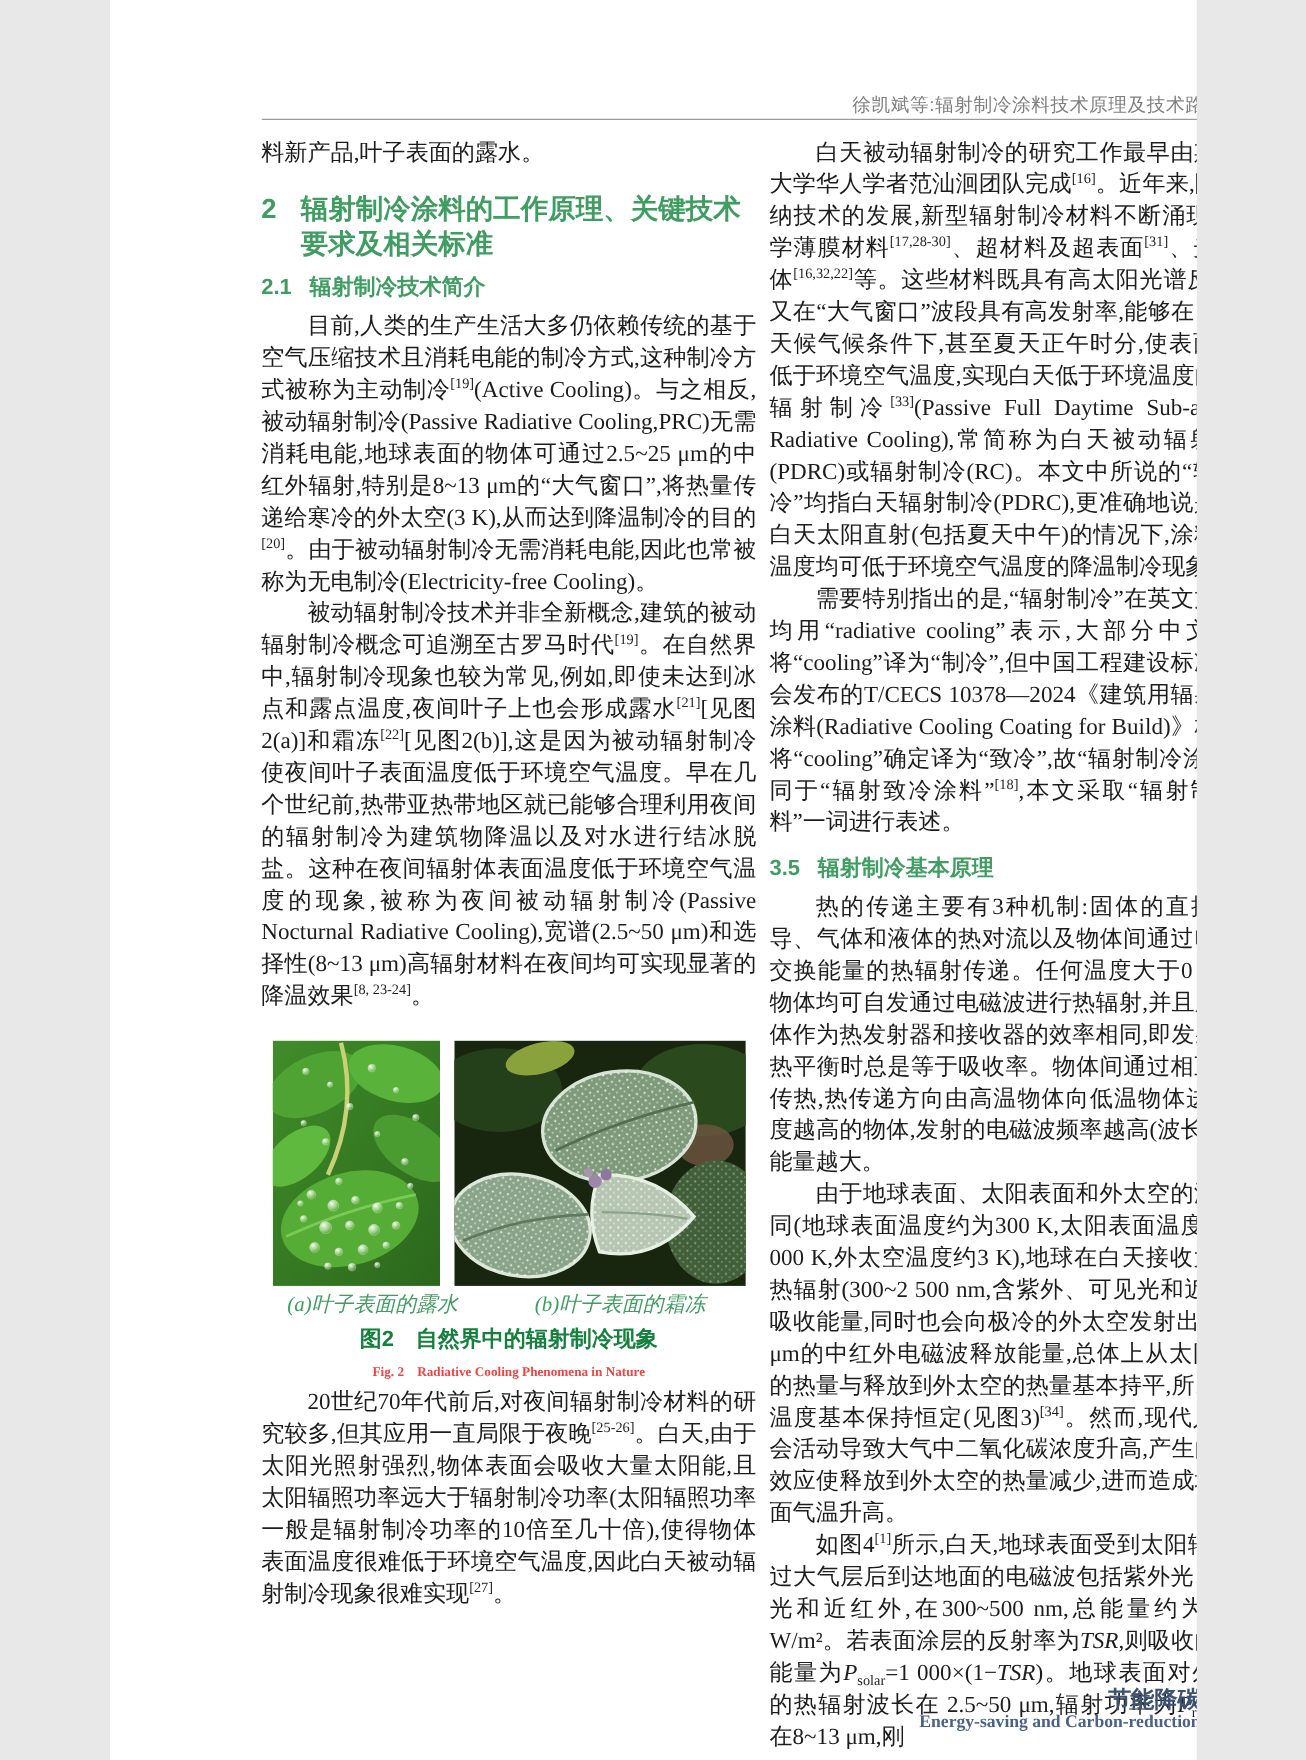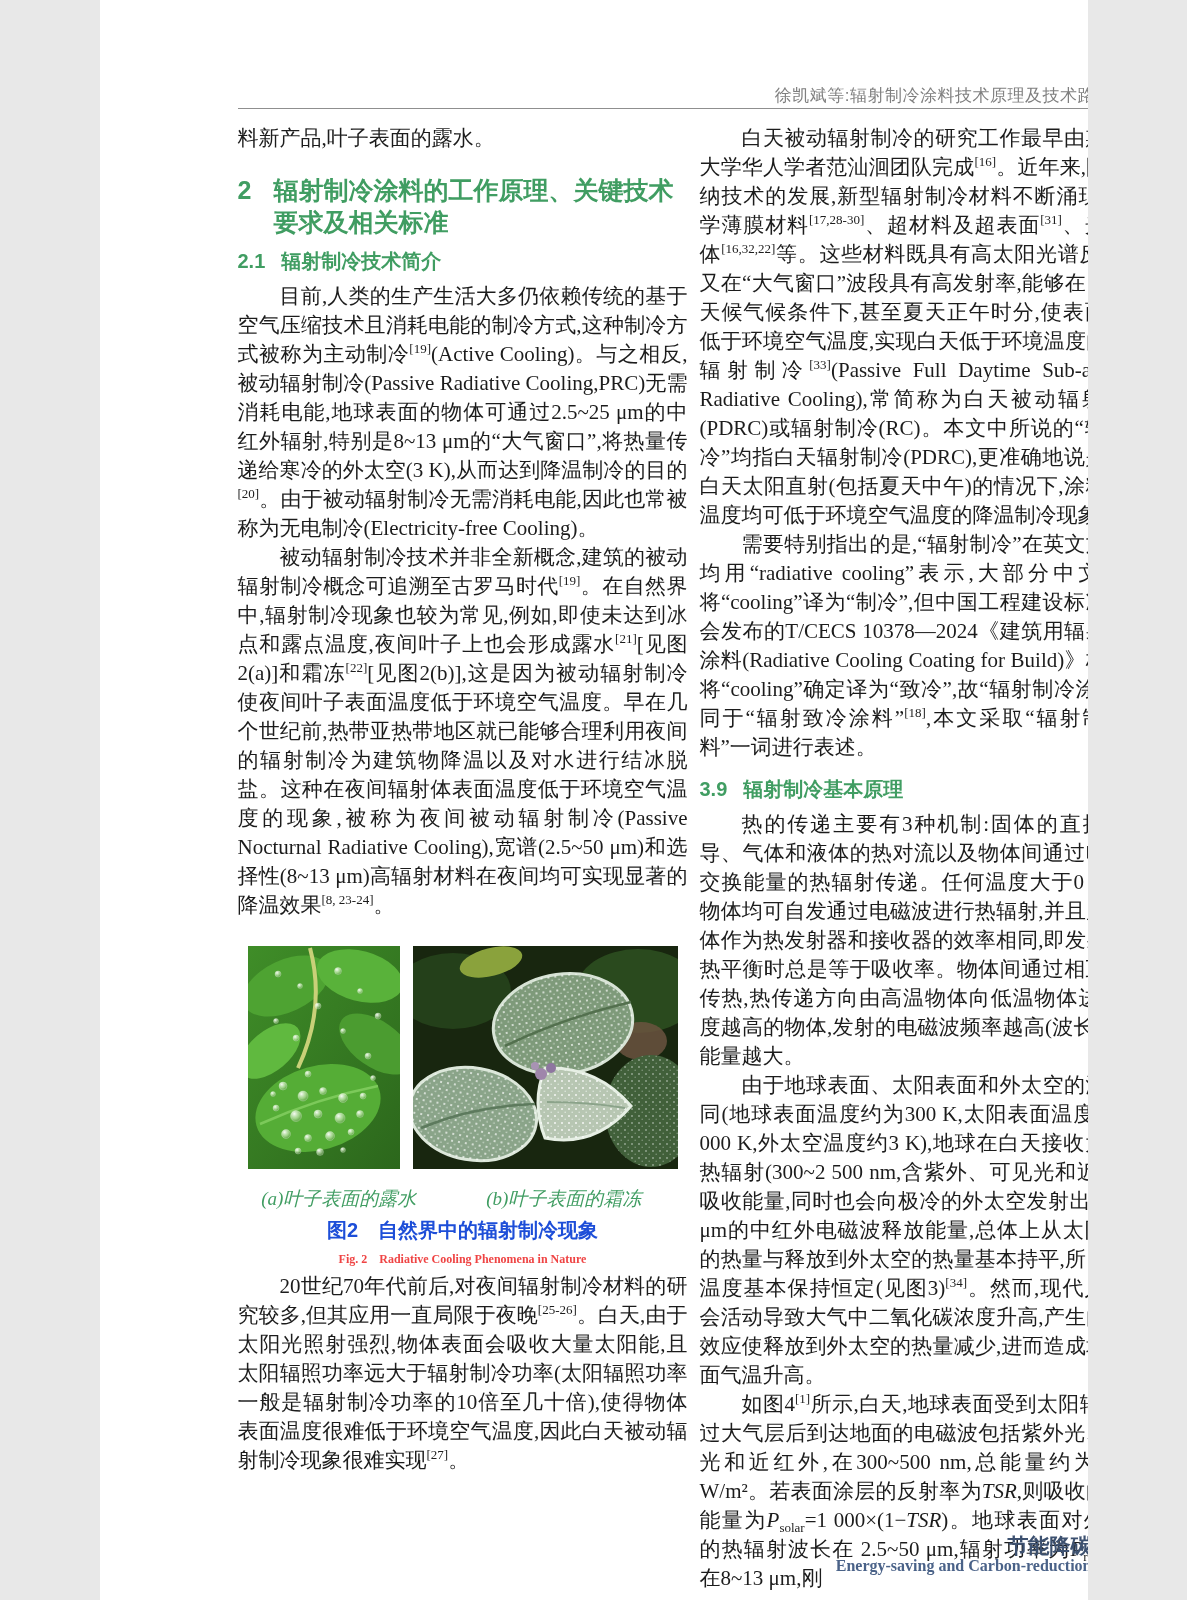--- a/index.html
+++ b/index.html
@@ -46,27 +46,27 @@
   .h3{
     display:flex;gap:16px;margin:10px 0 8px;
     color:var(--green);font-family:"Liberation Sans",sans-serif;
     font-weight:bold;font-size:20px;line-height:26px;text-align:left;
   }
   .h3.sub22{margin-top:14px}
   .figure{margin-top:26px;text-align:center}
   .fig-row{display:flex;justify-content:center;gap:13px}
   .fig-img-a{width:152px;height:223px;display:block}
   .fig-img-b{width:265px;height:223px;display:block}
-  .fig-subcaps{display:flex;margin-top:16px}
+  .fig-subcaps{display:flex;margin-top:4px}
   .subcap{color:var(--green);font-style:italic;font-size:19px;line-height:27px;text-align:center}
   .subcap.a{flex:0 0 45%}
   .subcap.b{flex:0 0 55%}
   .fig-cap-cn{
     font-family:"Liberation Sans",sans-serif;font-weight:bold;
-    font-size:20px;line-height:28px;margin-top:4px;color:#1d4ed8;text-align:center;
+    font-size:20px;line-height:28px;margin-top:4px;color:#15803d;text-align:center;
   }
   .fig-cap-en{
     font-family:"Liberation Serif",serif;font-weight:bold;
     font-size:12px;line-height:26px;margin-top:2px;color:#ef4444;text-align:center;white-space:pre-wrap;
   }
   .after-figure{margin-top:44px}
   .footer{
     position:absolute;top:1532px;left:138px;width:910px;
     display:flex;justify-content:flex-end;align-items:center;gap:13px;
   }
@@ -210,21 +210,21 @@
       </div>
 
       <p class="body after-figure">20世纪70年代前后,对夜间辐射制冷材料的研究较多,但其应用一直局限于夜晚<sup>[25-26]</sup>。白天,由于太阳光照射强烈,物体表面会吸收大量太阳能,且太阳辐照功率远大于辐射制冷功率(太阳辐照功率一般是辐射制冷功率的10倍至几十倍),使得物体表面温度很难低于环境空气温度,因此白天被动辐射制冷现象很难实现<sup>[27]</sup>。</p>
     </div>
 
     <div class="col">
       <p class="body">白天被动辐射制冷的研究工作最早由斯坦福大学华人学者范汕洄团队完成<sup>[16]</sup>。近年来,随着微纳技术的发展,新型辐射制冷材料不断涌现,如光学薄膜材料<sup>[17,28-30]</sup>、超材料及超表面<sup>[31]</sup>、光子晶体<sup>[16,32,22]</sup>等。这些材料既具有高太阳光谱反射率,又在“大气窗口”波段具有高发射率,能够在日间全天候气候条件下,甚至夏天正午时分,使表面温度低于环境空气温度,实现白天低于环境温度的被动辐射制冷<sup>[33]</sup>(Passive Full Daytime Sub-ambient Radiative Cooling),常简称为白天被动辐射制冷(PDRC)或辐射制冷(RC)。本文中所说的“辐射制冷”均指白天辐射制冷(PDRC),更准确地说是指在白天太阳直射(包括夏天中午)的情况下,涂料表面温度均可低于环境空气温度的降温制冷现象。</p>
       <p class="body">需要特别指出的是,“辐射制冷”在英文文献中均用“radiative cooling”表示,大部分中文文献将“cooling”译为“制冷”,但中国工程建设标准化协会发布的T/CECS 10378—2024《建筑用辐射致冷涂料(Radiative Cooling Coating for Build)》标准中将“cooling”确定译为“致冷”,故“辐射制冷涂料”等同于“辐射致冷涂料”<sup>[18]</sup>,本文采取“辐射制冷涂料”一词进行表述。</p>
 
       <div class="h3 sub22">
-        <span>3.9</span>
+        <span>3.5</span>
         <span>辐射制冷基本原理</span>
       </div>
 
       <p class="body">热的传递主要有3种机制:固体的直接热传导、气体和液体的热对流以及物体间通过电磁波交换能量的热辐射传递。任何温度大于0 K的热物体均可自发通过电磁波进行热辐射,并且所有物体作为热发射器和接收器的效率相同,即发射率在热平衡时总是等于吸收率。物体间通过相互辐射传热,热传递方向由高温物体向低温物体进行,温度越高的物体,发射的电磁波频率越高(波长越短),能量越大。</p>
       <p class="body">由于地球表面、太阳表面和外太空的温度不同(地球表面温度约为300 K,太阳表面温度约为6 000 K,外太空温度约3 K),地球在白天接收太阳的热辐射(300~2 500 nm,含紫外、可见光和近红外)吸收能量,同时也会向极冷的外太空发射出2.5~50 μm的中红外电磁波释放能量,总体上从太阳吸收的热量与释放到外太空的热量基本持平,所以地球温度基本保持恒定(见图3)<sup>[34]</sup>。然而,现代人类社会活动导致大气中二氧化碳浓度升高,产生的温室效应使释放到外太空的热量减少,进而造成地球表面气温升高。</p>
       <p class="body">如图4<sup>[1]</sup>所示,白天,地球表面受到太阳辐射,经过大气层后到达地面的电磁波包括紫外光、可见光和近红外,在300~500 nm,总能量约为1 000 W/m²。若表面涂层的反射率为<i>TSR</i>,则吸收的太阳能量为<i>P</i><sub>solar</sub>=1 000×(1−<i>TSR</i>)。地球表面对外太空的热辐射波长在 2.5~50 μm,辐射功率为<i>P</i><sub>rad</sub>,峰值在8~13 μm,刚</p>
     </div>
   </div>
 
   <div class="footer">

